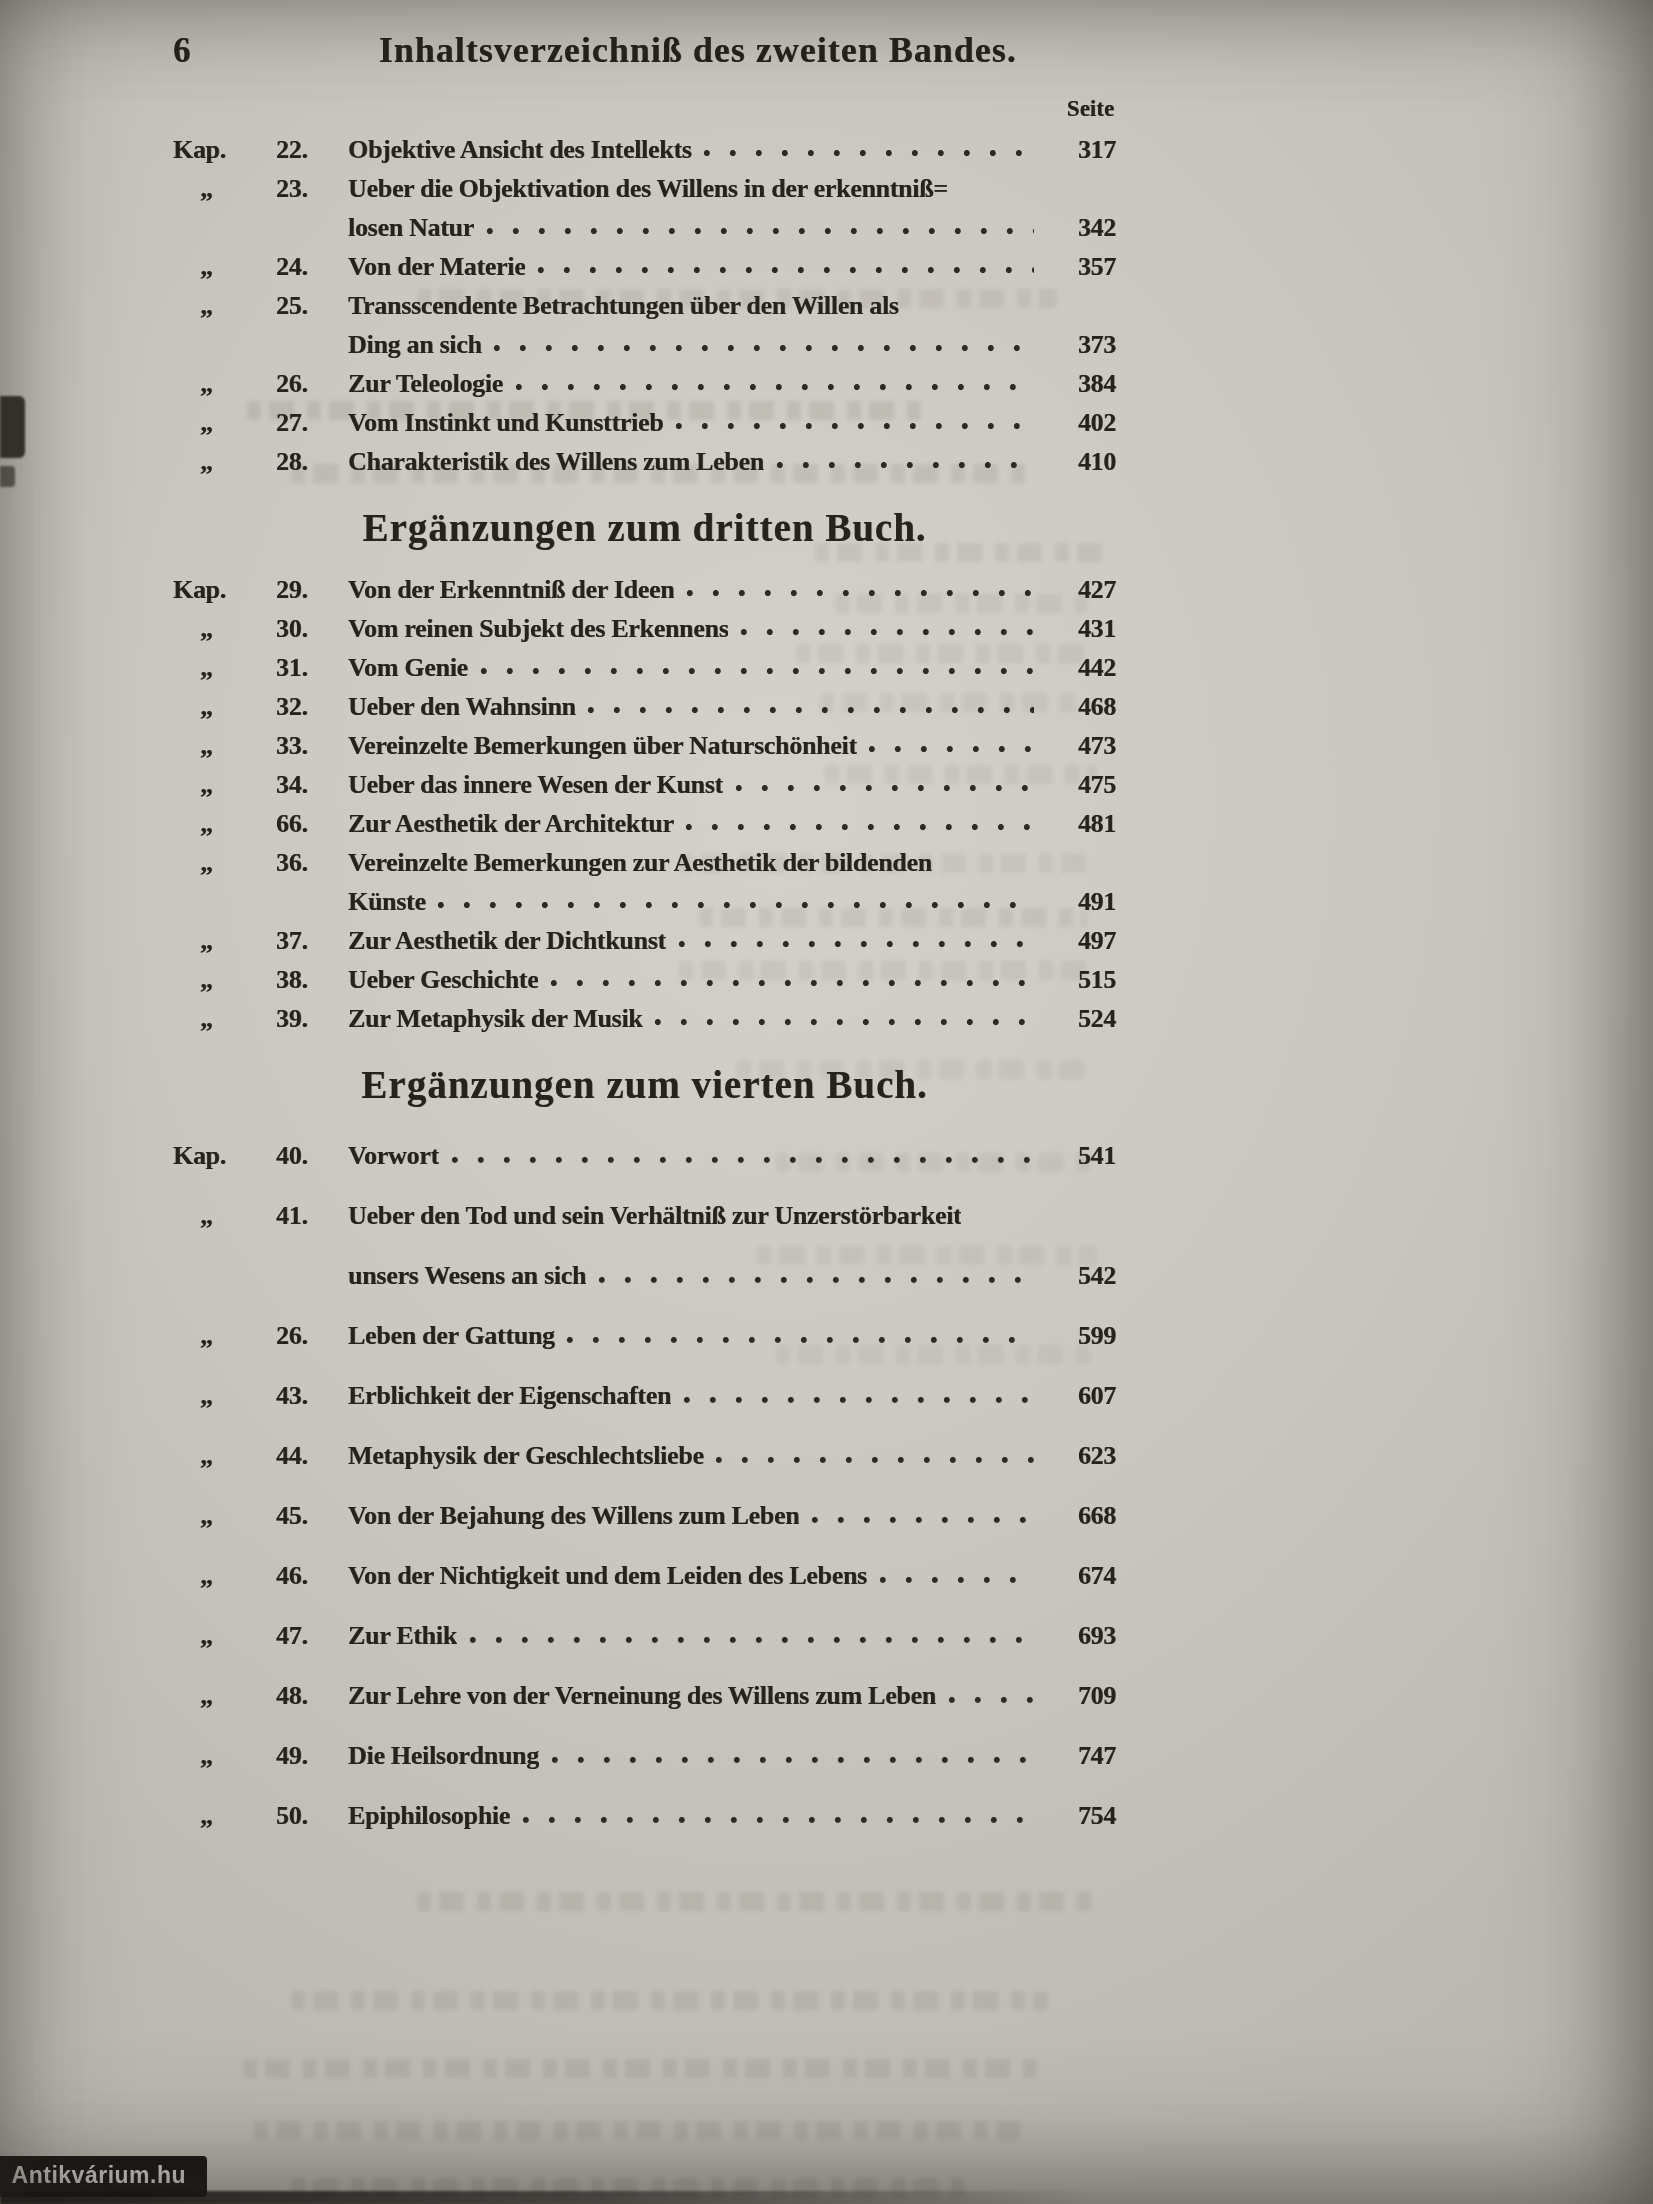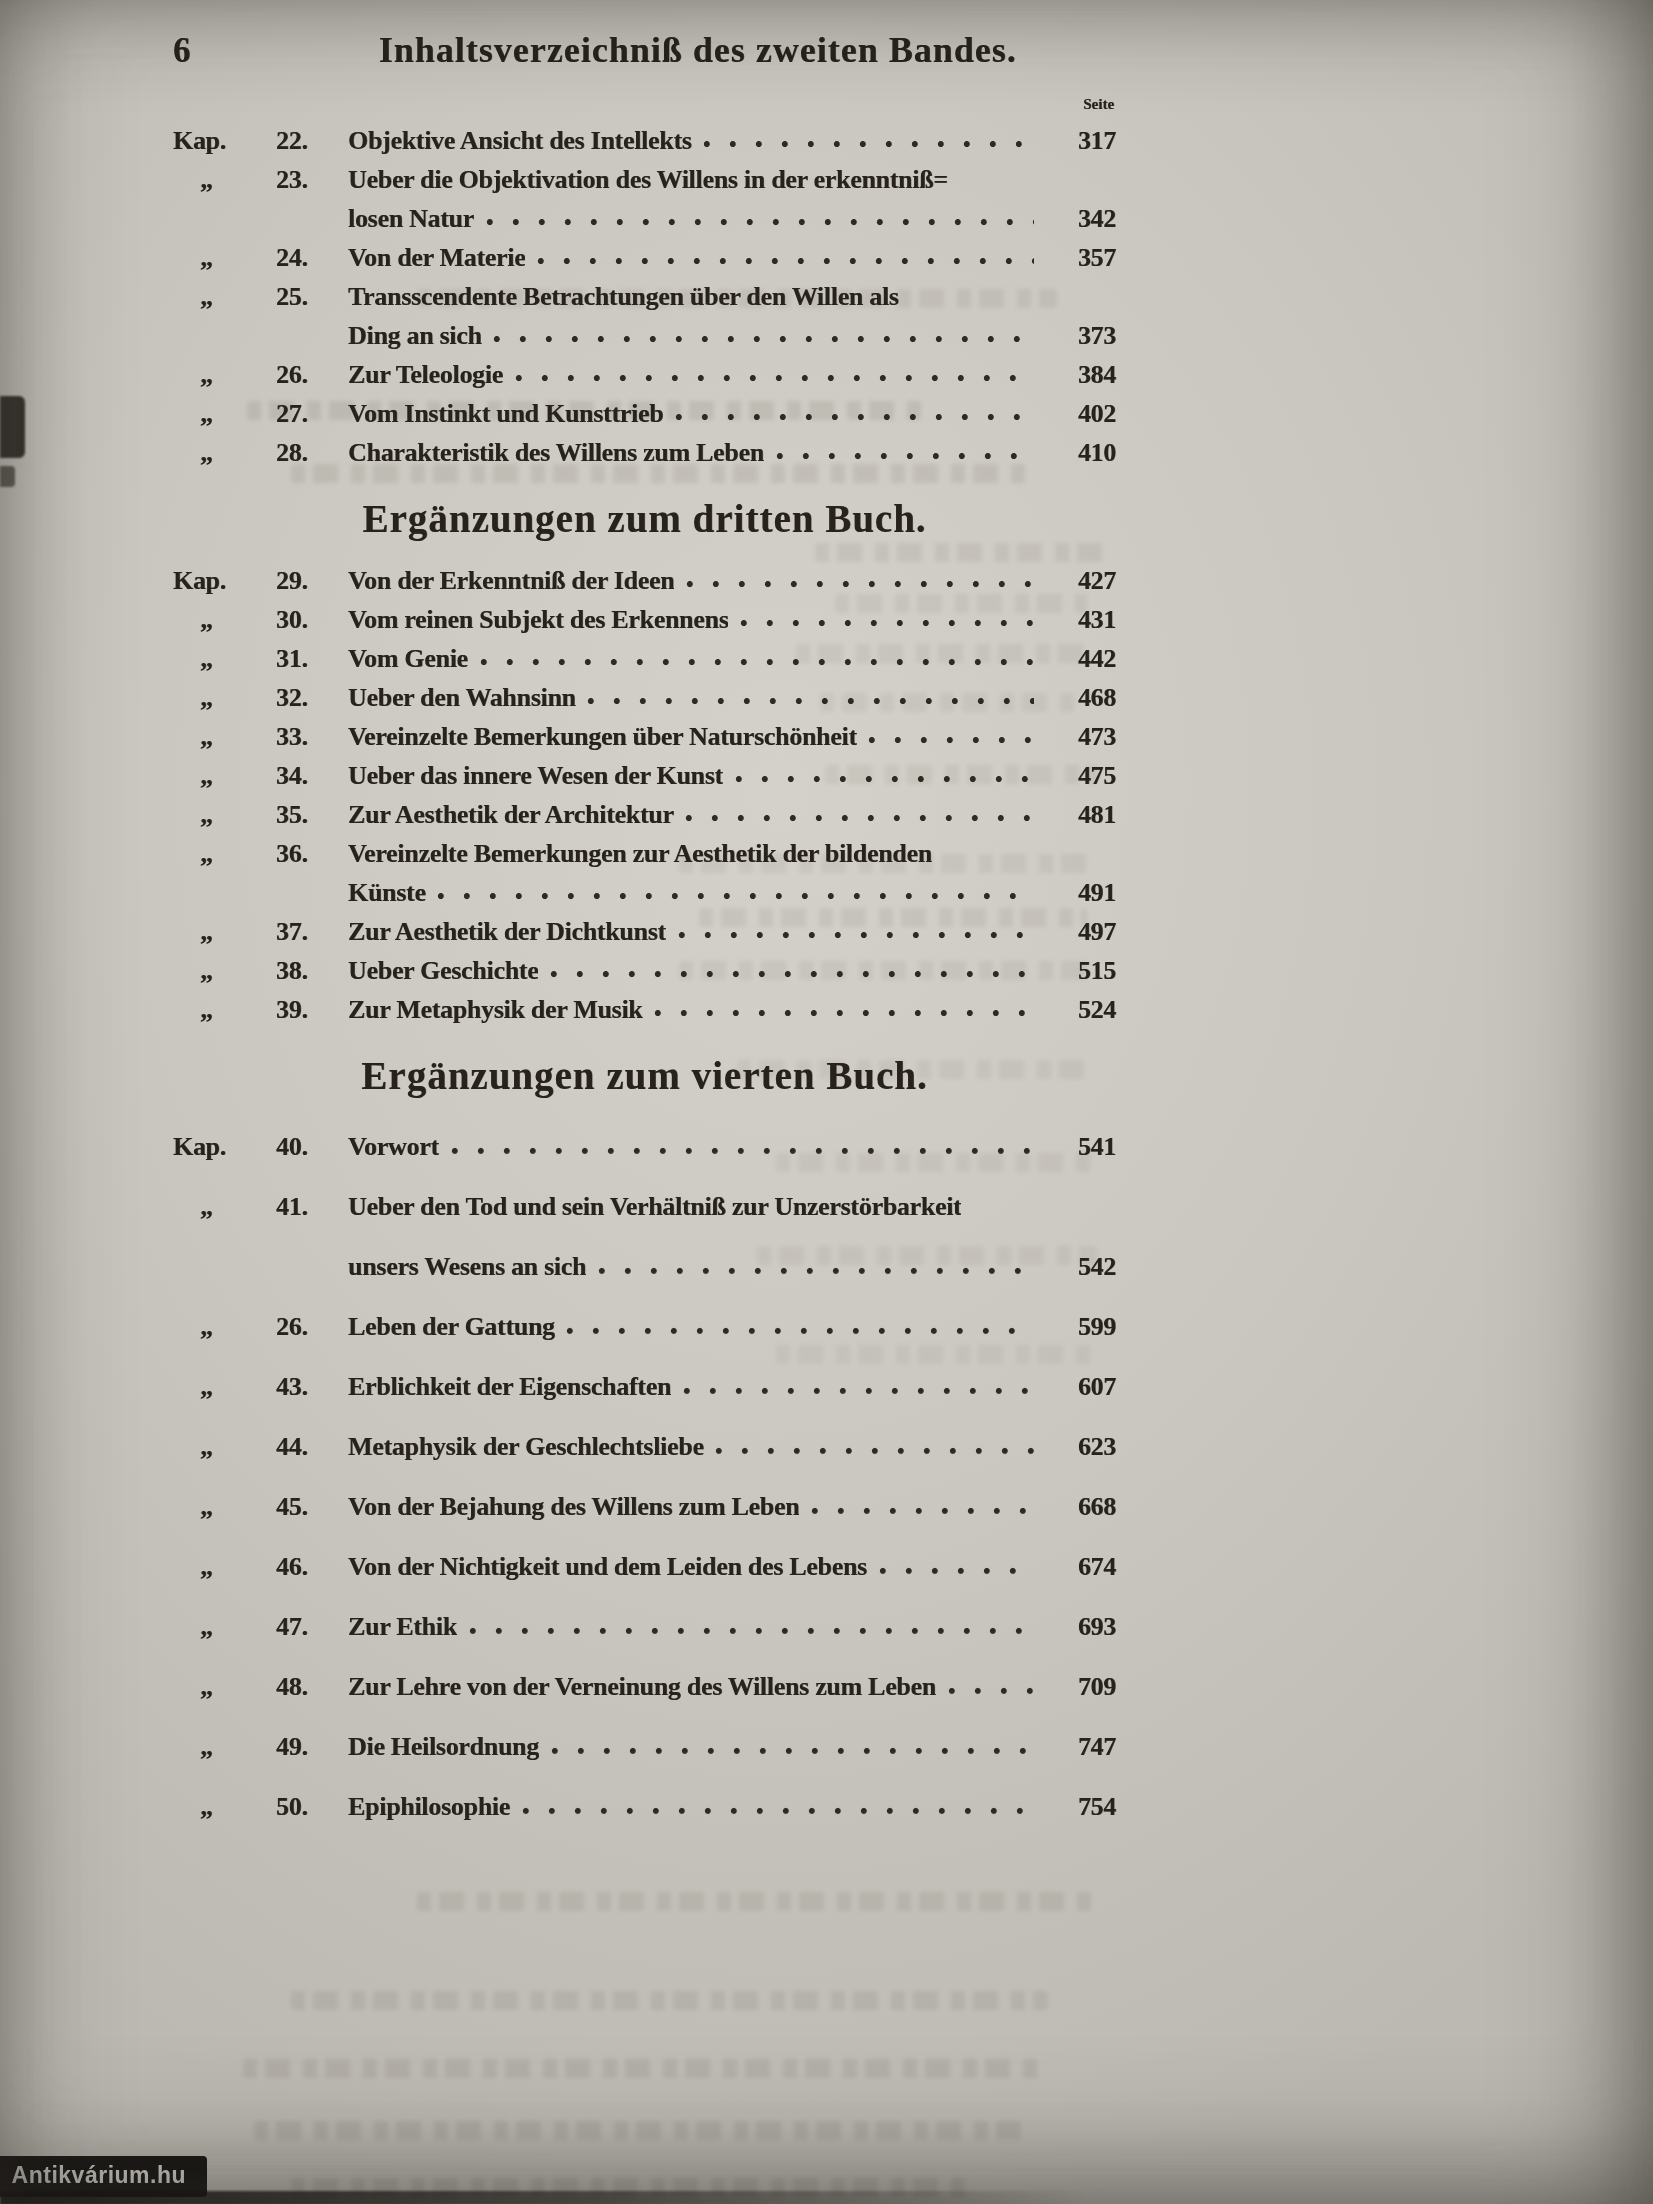--- a/index.html
+++ b/index.html
@@ -22,21 +22,21 @@
 
   
   .content { position:absolute; left:173px; top:29px; width:943px; z-index:2;
              font-weight:700; text-shadow:0.5px 0.3px 0.3px rgba(30,26,20,.55); }
 
   .head-row { display:flex; align-items:baseline; }
   .folio { width:126px; font-size:35px; }
   .running-title { flex:1; text-align:center; font-size:36px; letter-spacing:1px; }
   .head-spacer { width:19.4px; }
 
-  .seite { text-align:right; font-size:15px; margin:25px 1.9px 7.8px 0; }
+  .seite { text-align:right; font-size:23px; margin:25px 1.9px 7.8px 0; }
 
   .section-heading {
     text-align:center; font-size:39px; letter-spacing:1px;
     line-height:52px; margin:21.3px 0 15.5px 0;
   }
 
   .entry { display:flex; align-items:flex-start; font-size:26px; letter-spacing:-0.3px; }
   .section-1 .entry, .section-2 .entry { line-height:39px; }
   .section-3 .entry { line-height:60px; }
 
@@ -259,21 +259,21 @@
             <div class="e-body">
               <div class="e-line">
                 <span class="e-text">Ueber das innere Wesen der Kunst</span>
                 <span class="e-leader"></span>
                 <span class="e-page">475</span>
               </div>
             </div>
           </div>
           <div class="entry">
             <span class="e-label quote">„</span>
-            <span class="e-num">35.</span>
+            <span class="e-num">66.</span>
             <div class="e-body">
               <div class="e-line">
                 <span class="e-text">Zur Aesthetik der Architektur</span>
                 <span class="e-leader"></span>
                 <span class="e-page">481</span>
               </div>
             </div>
           </div>
           <div class="entry">
             <span class="e-label quote">„</span>

